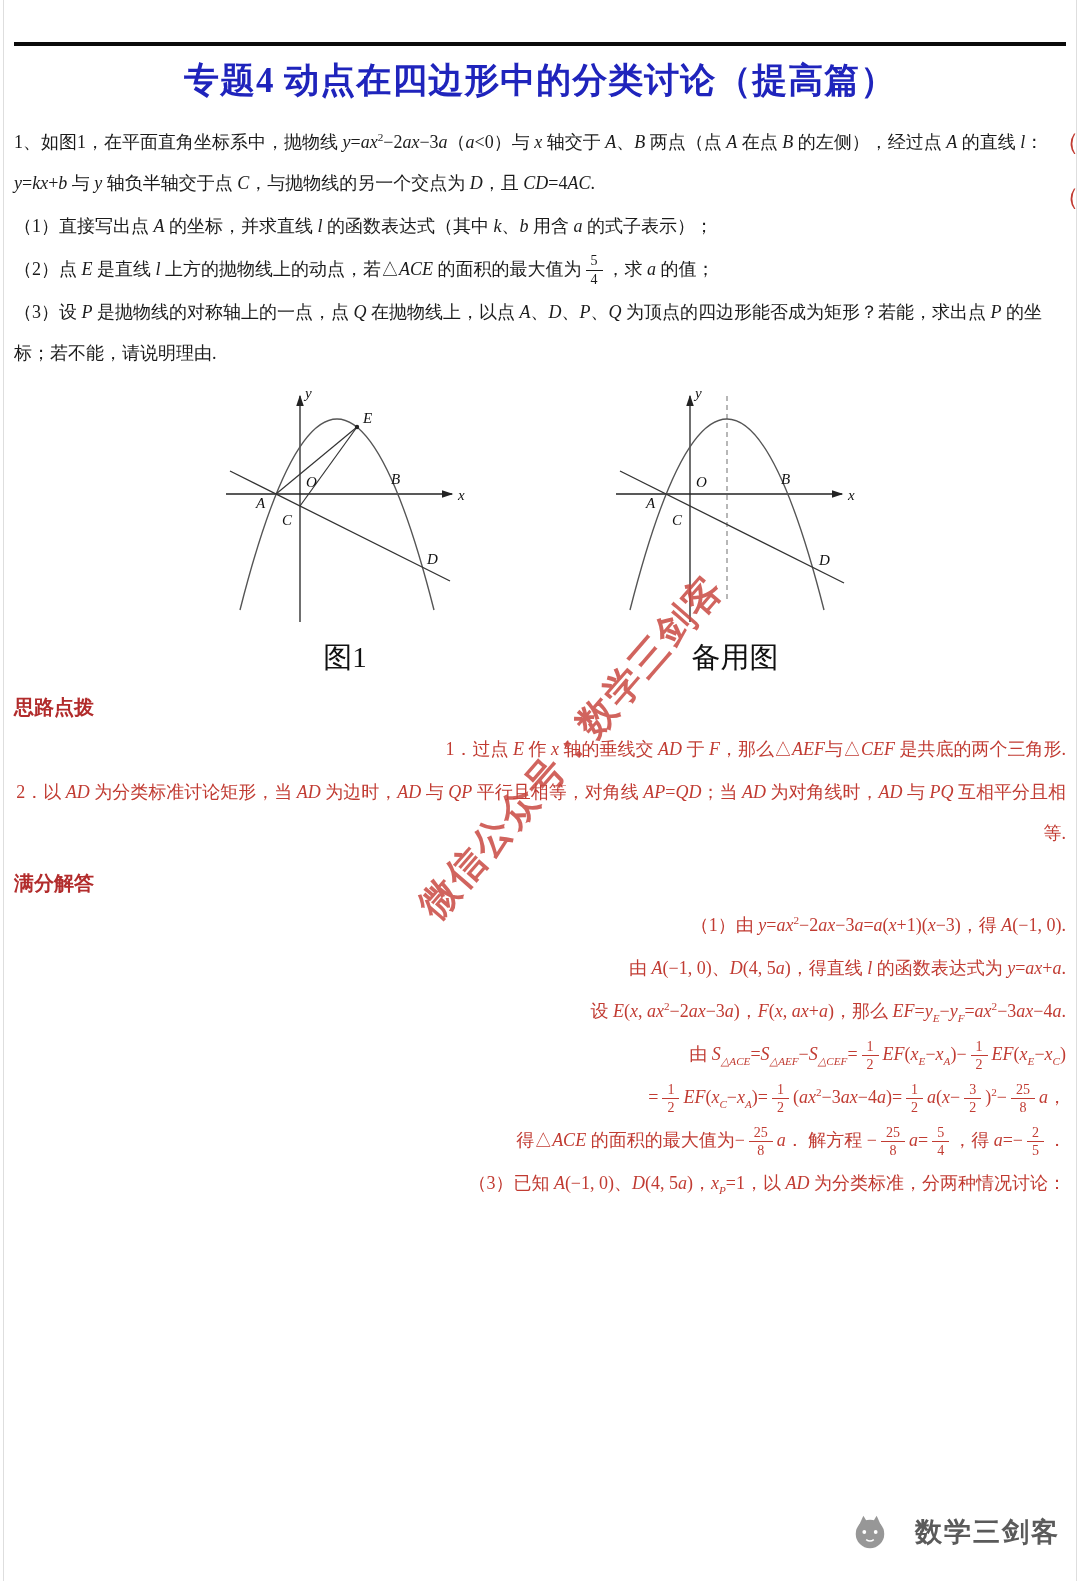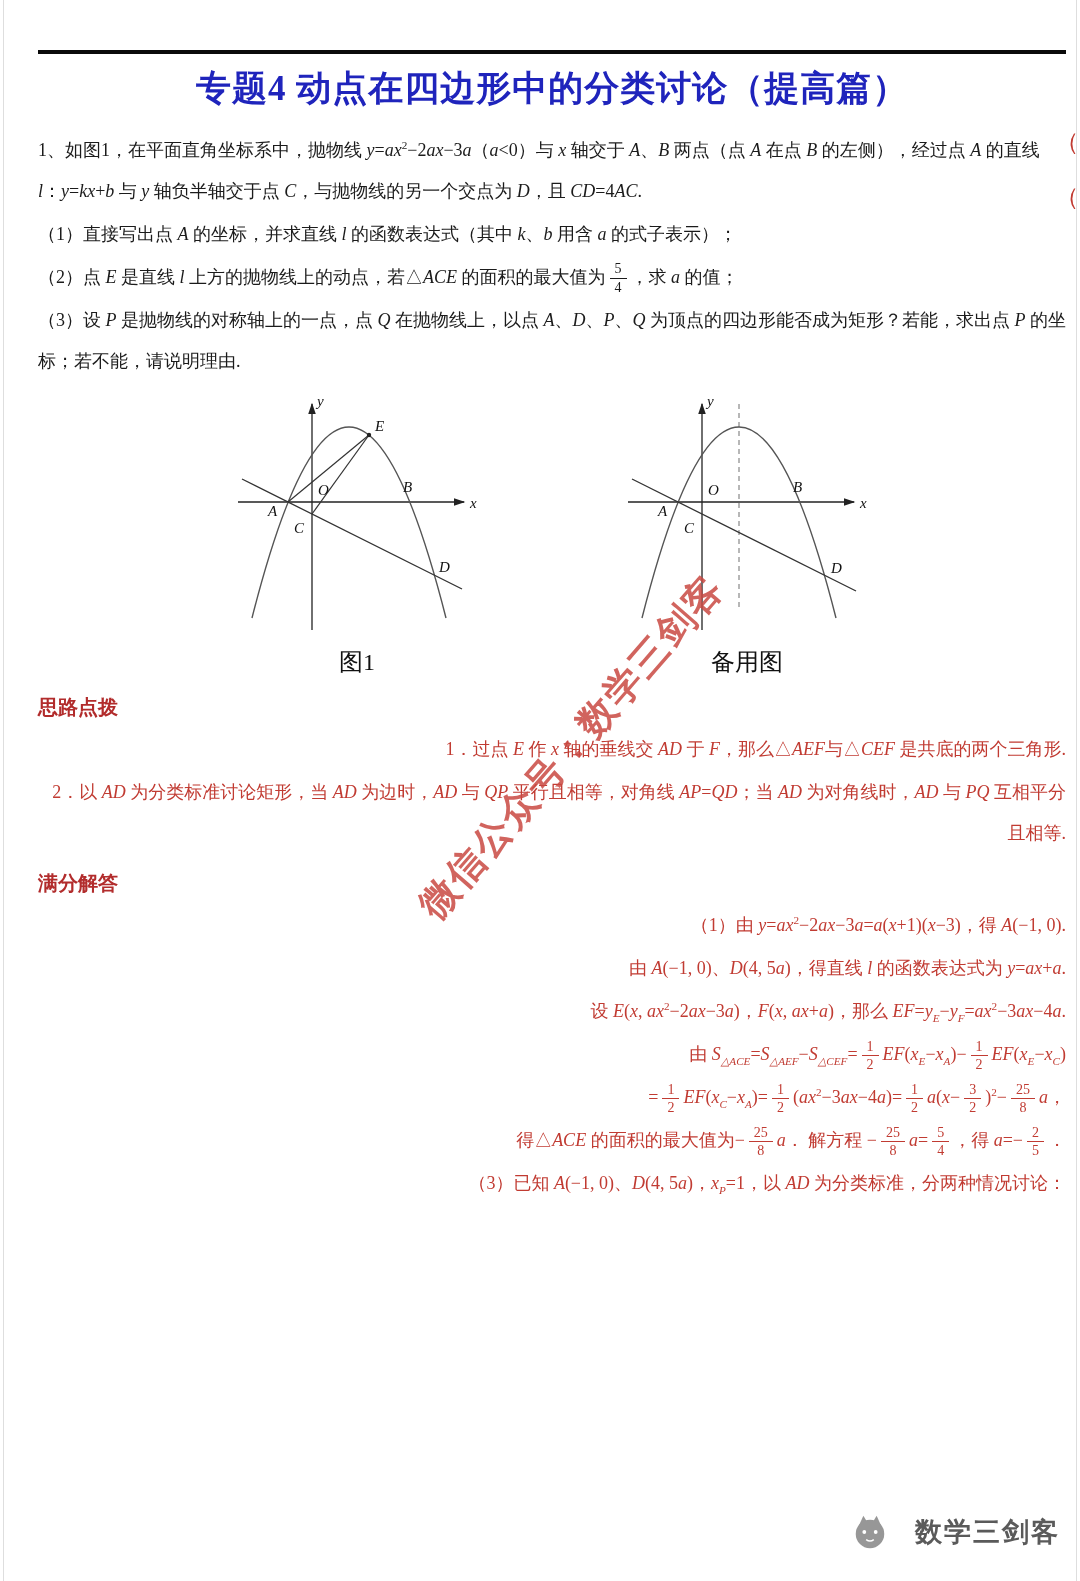--- a/index.html
+++ b/index.html
@@ -7,42 +7,42 @@
     --title-blue:#1f24bc; --text-red:#c13b32; --heading-red:#b22c2c;
     --watermark-red:#ca4a43; --ink:#1b1b1b; --brand-gray:#5a5a5a;
   }
   html,body{ background:#fff; }
   body{
     width:1080px; height:1581px; position:relative; overflow:hidden;
     font-family:"Liberation Serif", serif; color:var(--ink);
   }
   .edge{ position:absolute; top:0; height:100%; width:1px; background:#dedede; z-index:1; }
   .edge.l{ left:3px; } .edge.r{ left:1076px; }
-  .page{ position:relative; padding:16px 14px; z-index:2;margin-left:24px; }
+  .page{ position:relative; padding:8px 14px; z-index:2; }
   .top-rule{ height:4px; background:#0a0a0a; margin:34px 0 10px; }
   .doc-title{
     text-align:center; font-weight:bold; font-size:35px; line-height:1.3;
     color:var(--title-blue); margin:12px 0 18px; letter-spacing:1px;
     font-family:"Liberation Serif", serif;
   }
   .para{ font-size:18px; line-height:2.28; margin:2px 0; color:var(--ink); }
   .para.red{ color:var(--text-red);text-align:right; }
   .sec-head{ font-size:20px; font-weight:bold; color:var(--heading-red); margin:16px 0 8px; }
   i{ font-style:italic; }
   sup{ font-size:.62em; }
   sub{ font-size:.62em; font-style:italic; }
   .frac{
     display:inline-flex; flex-direction:column; align-items:center;
     vertical-align:middle; font-size:.78em; line-height:1.25; margin:0 4px;
   }
   .frac .num{ padding:0 5px; border-bottom:1.5px solid currentColor; }
   .frac .den{ padding:0 5px; }
   .figures{ display:flex; justify-content:center; gap:140px; margin:10px 0 0; }
   .fig{ width:250px; text-align:center; }
-  .figcap{ font-size:24px; margin-top:2px; color:#111; }
+  .figcap{ font-size:29px; margin-top:2px; color:#111; }
   .lbl{ font-family:"Liberation Serif", serif; font-style:italic; font-size:15px; fill:#111; }
   .watermark{
     position:absolute; left:408px; top:896px; transform-origin:0 0;
     transform:rotate(-49deg); font-size:38px; font-weight:bold;
     color:var(--watermark-red); opacity:.85; white-space:nowrap;
     letter-spacing:2px; z-index:9; pointer-events:none;
   }
   .brand{ position:absolute; right:20px; bottom:30px; display:flex; align-items:center; gap:26px; z-index:3; }
   .brand-text{ font-weight:bold; font-size:27px; color:var(--brand-gray); letter-spacing:2px;
     font-family:"Liberation Sans", sans-serif; }

